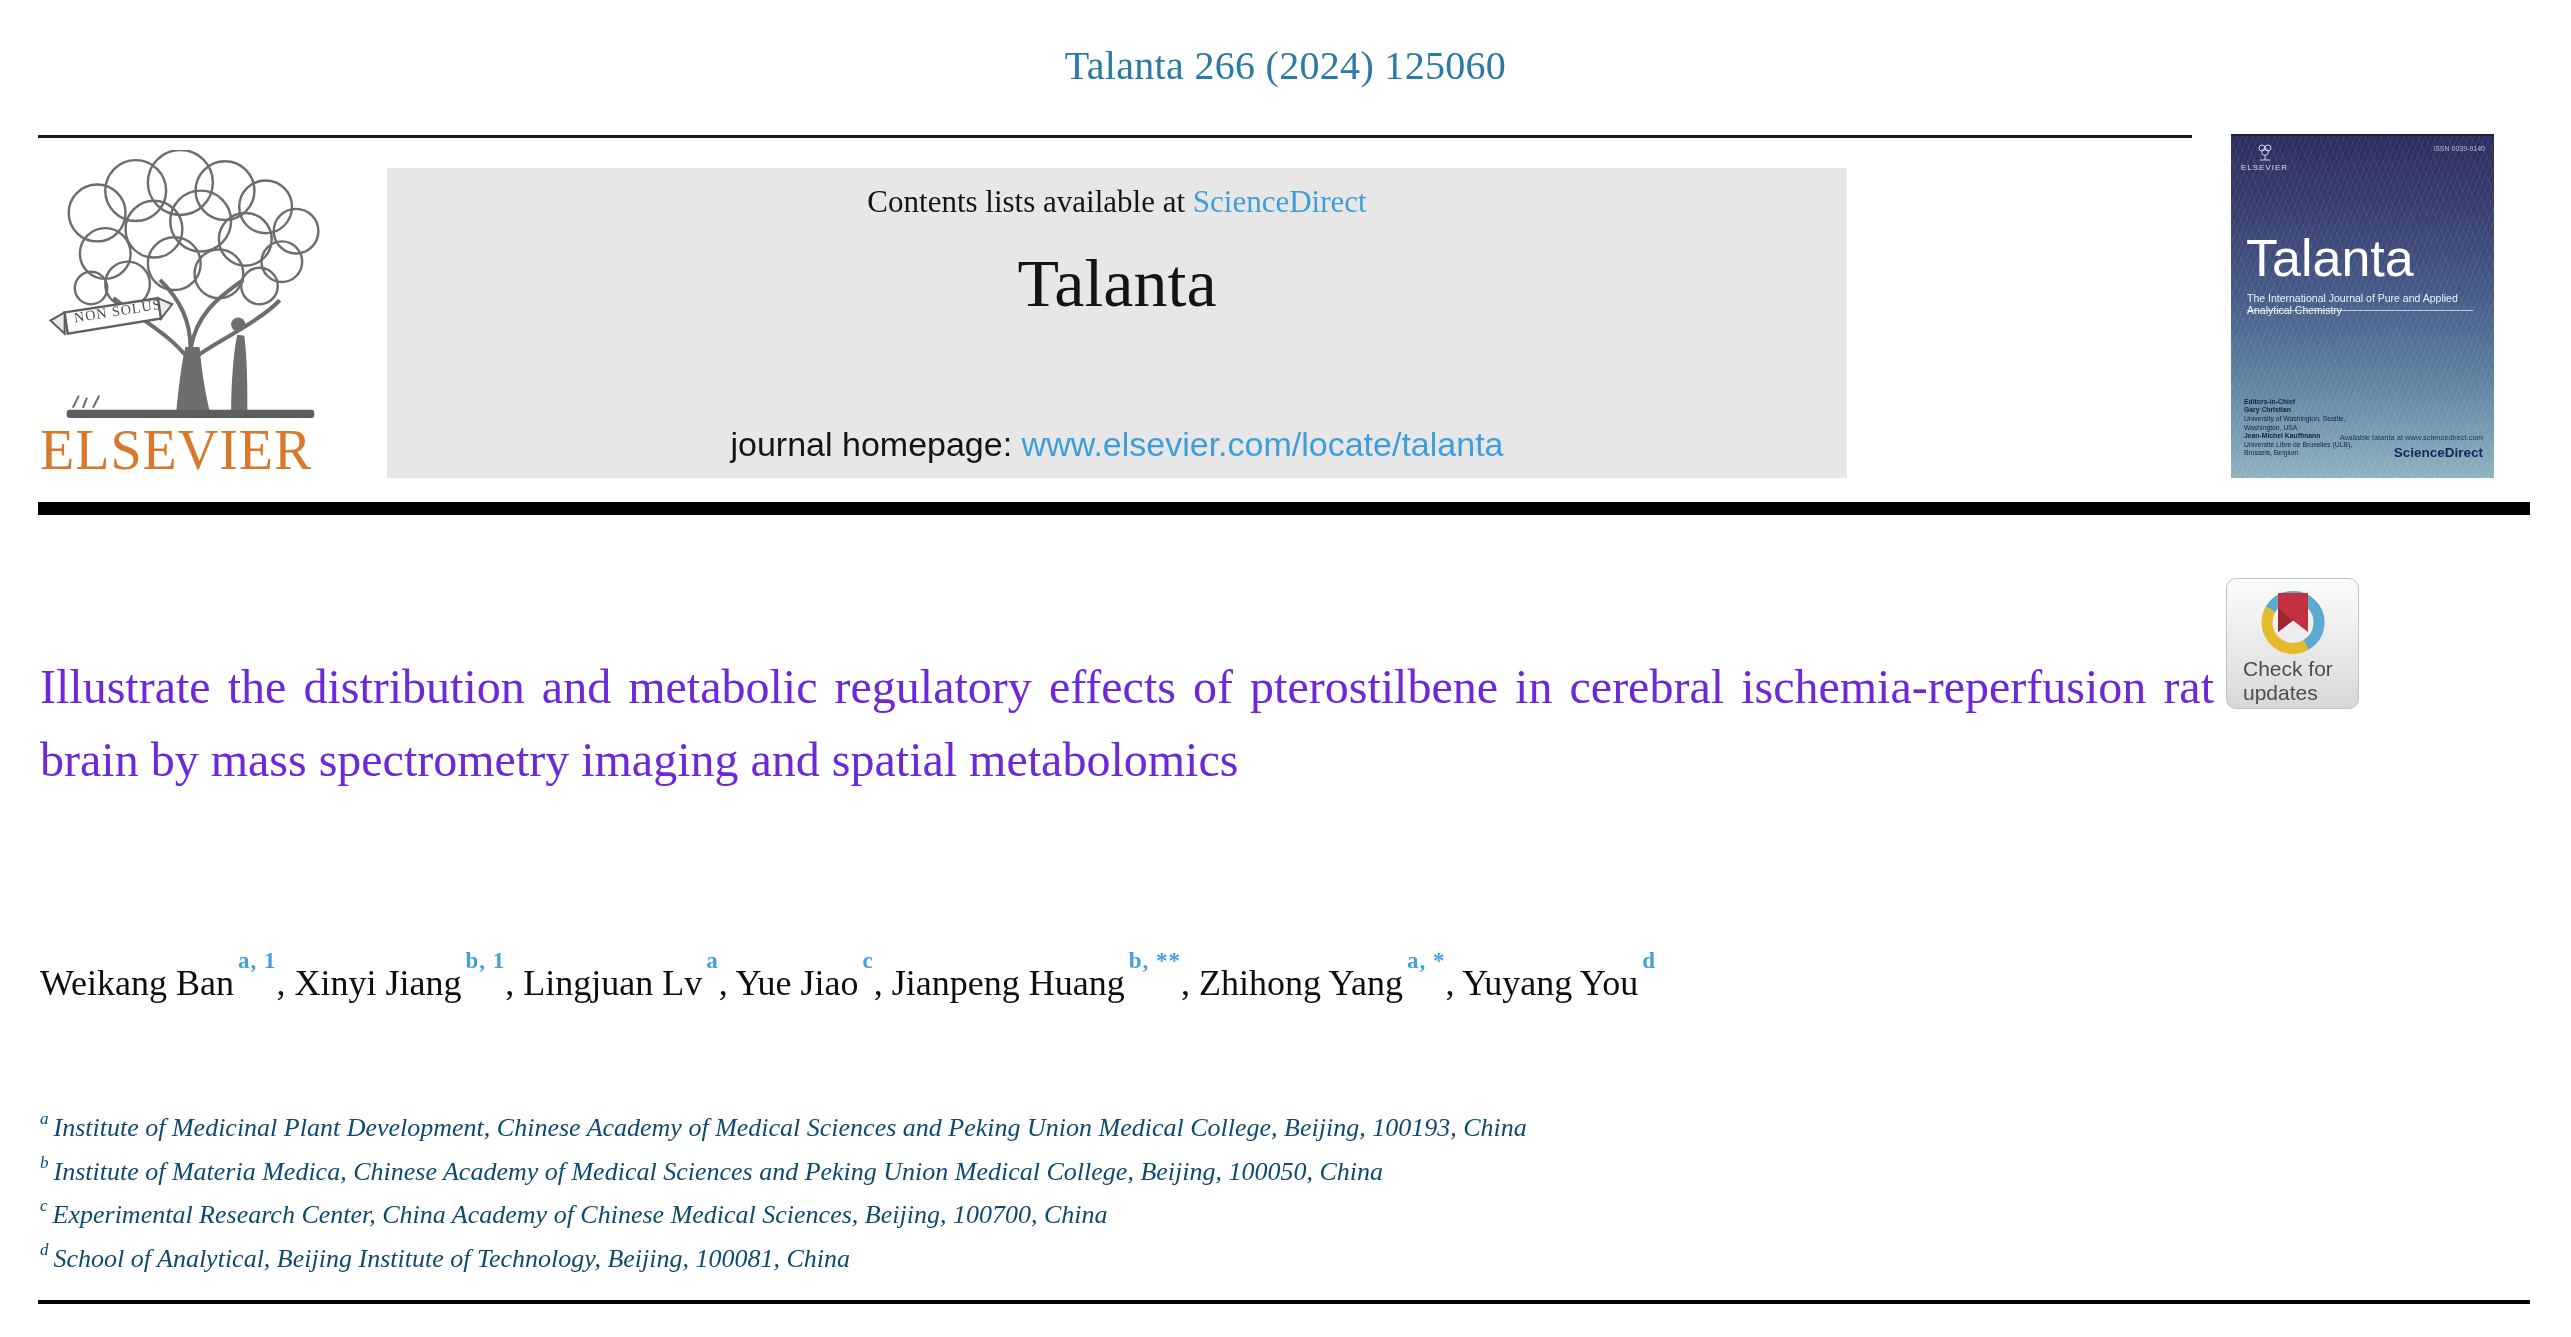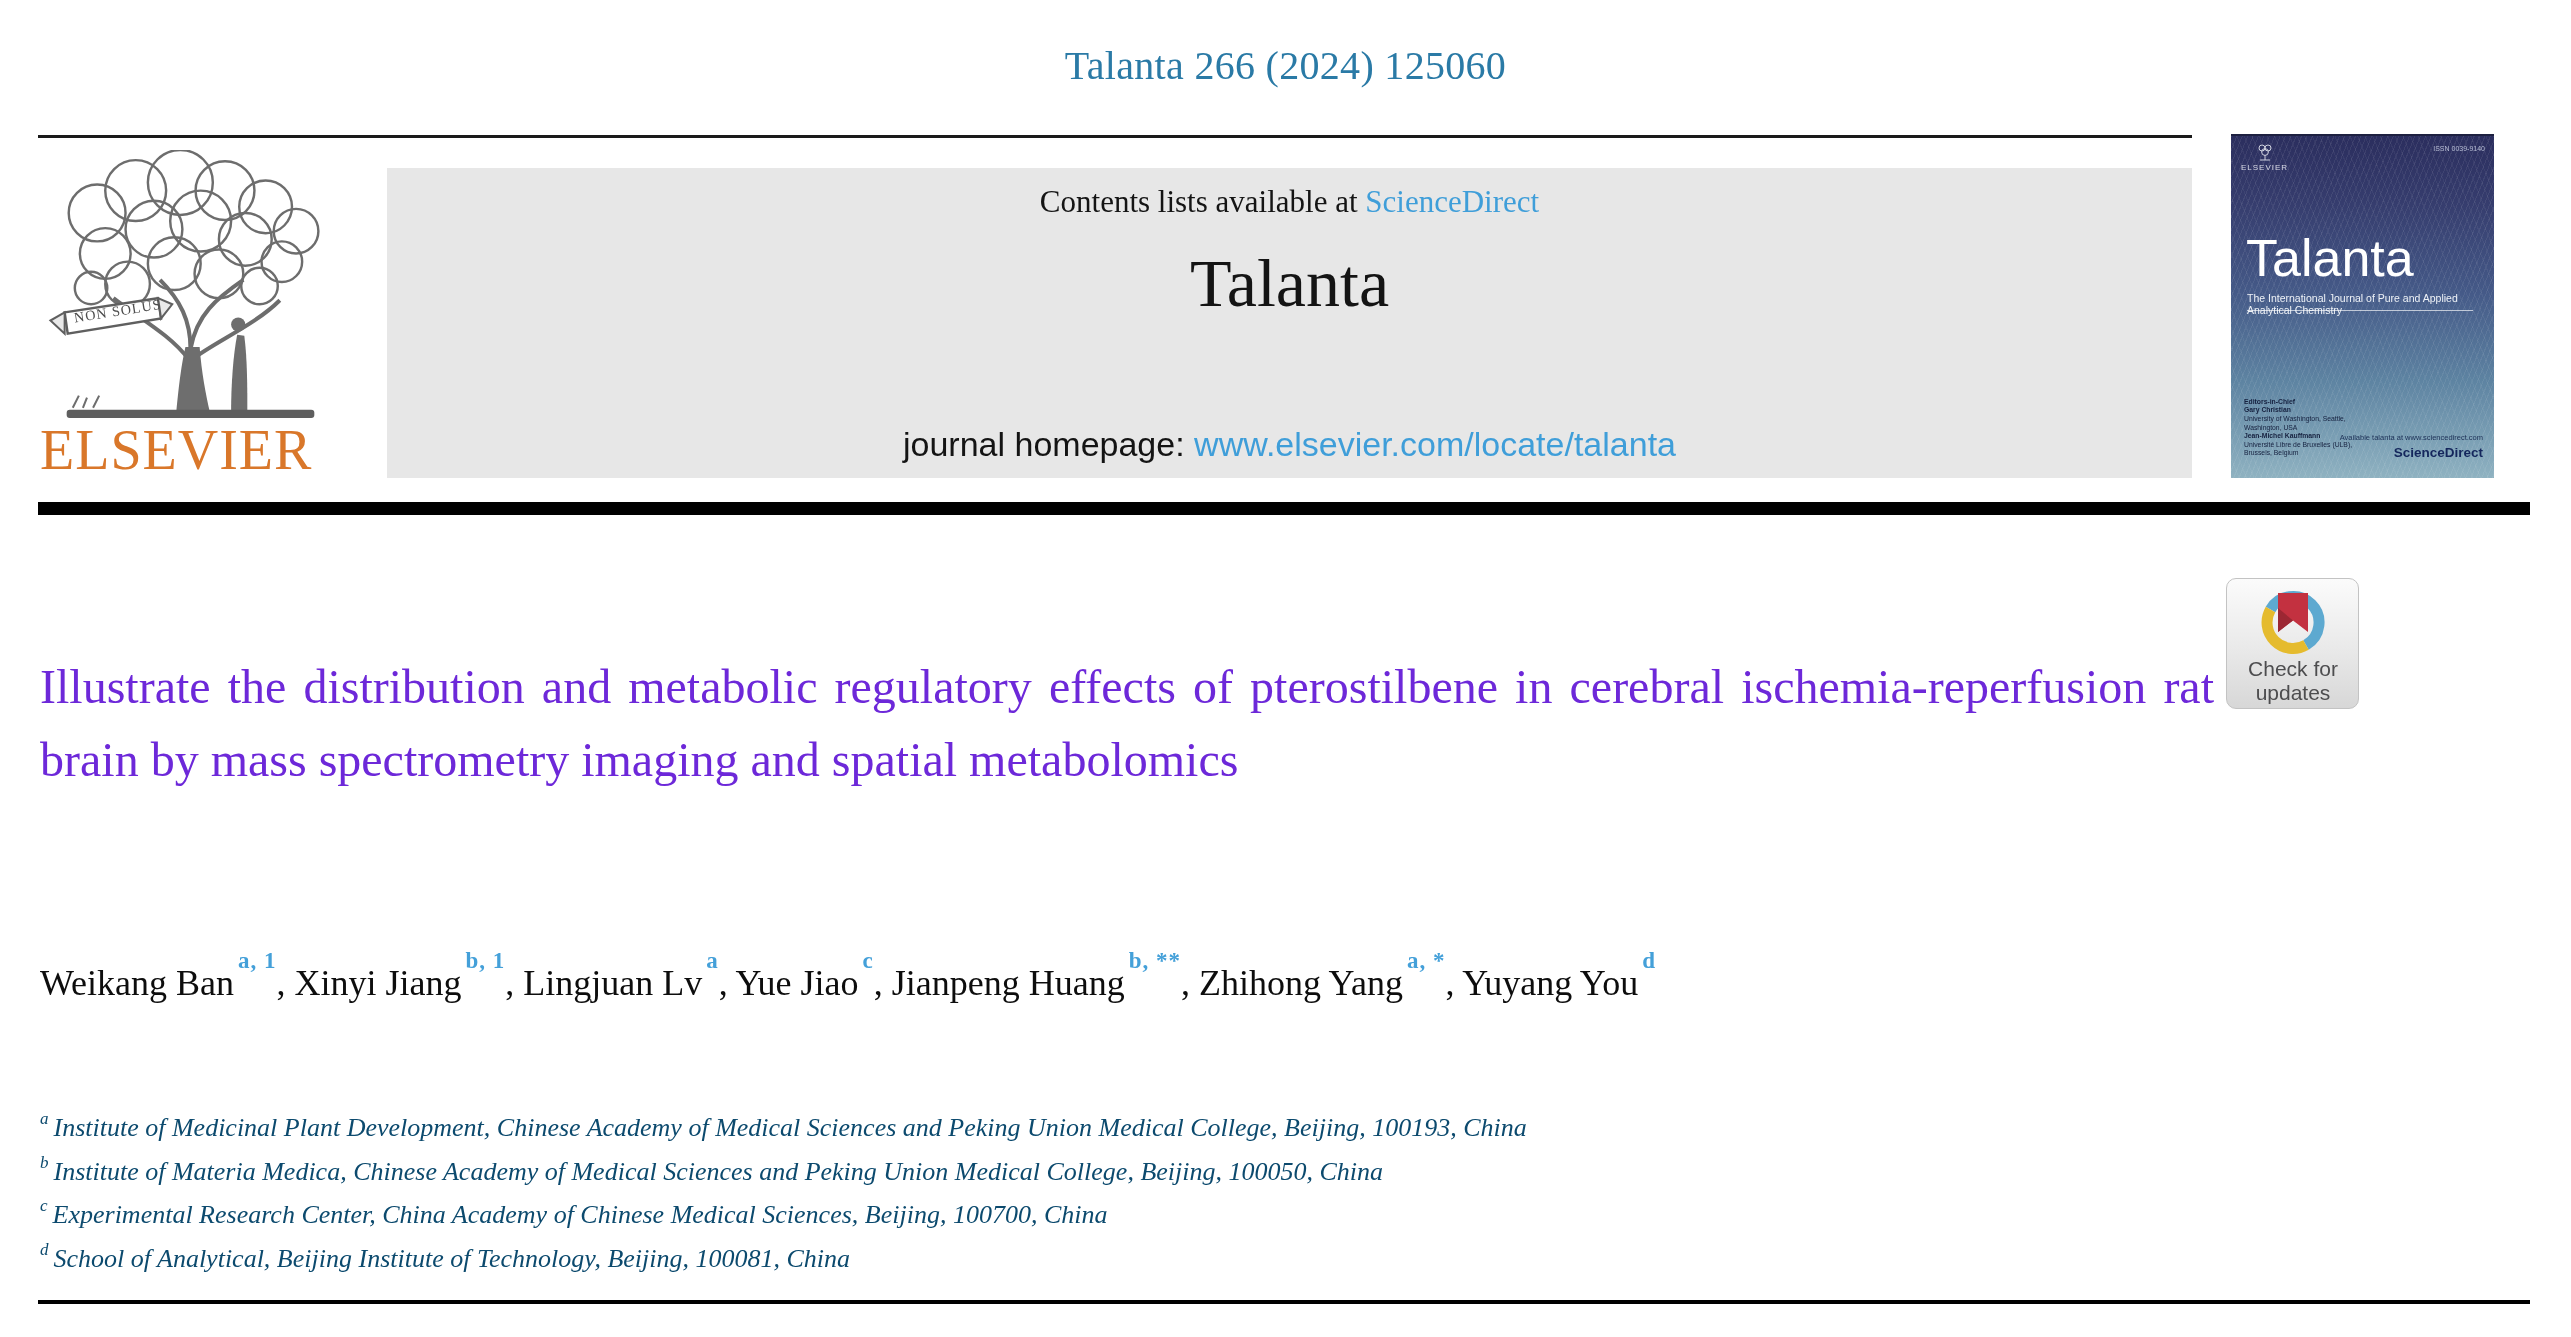--- a/index.html
+++ b/index.html
@@ -16,21 +16,21 @@
   .bottom-rule{position:absolute;left:38px;top:1300px;width:2492px;height:4px;background:#000;}
 
   
   .elsevier{position:absolute;left:38px;top:150px;width:320px;height:332px;}
   .elsevier svg{display:block;}
   .elsevier-name{position:absolute;left:2px;bottom:0;width:100%;
                  font-size:56px;letter-spacing:1px;color:var(--elsevier-orange);
                  font-family:"Liberation Serif",serif;}
 
   
-  .mast{position:absolute;left:387px;top:168px;width:1805px;height:310px;
+  .mast{position:absolute;left:387px;top:168px;width:1460px;height:310px;
         background:var(--masthead-gray);}
   .mast-contents{position:absolute;top:16px;left:0;width:100%;text-align:center;
                  font-size:31px;color:#141414;}
   .mast-contents .sd-link{color:var(--link-blue);}
   .mast-journal{position:absolute;top:76px;left:0;width:100%;text-align:center;
                 font-size:68px;color:#141414;}
   .mast-home{position:absolute;bottom:14px;left:0;width:100%;text-align:center;
              font-family:"Liberation Sans",sans-serif;font-size:34px;color:#141414;}
   .mast-home .url{color:var(--link-blue);}
 
@@ -52,21 +52,21 @@
   .cov-editors{position:absolute;left:13px;bottom:20px;width:120px;font-size:6.8px;line-height:8.6px;color:#16213f;}
   .cov-editors .b{font-weight:bold;}
   .cov-avail{position:absolute;right:11px;bottom:36px;font-size:7.5px;color:#1c2f55;}
   .cov-sd{position:absolute;right:11px;bottom:18px;font-size:13.5px;font-weight:bold;color:#14265c;}
 
   
   .badge{position:absolute;left:2226px;top:578px;width:133px;height:131px;
          background:linear-gradient(180deg,#fbfbfb 0%,#e9e9e9 55%,#d7d7d7 100%);
          border:1px solid #c3c3c3;border-radius:10px;box-sizing:border-box;cursor:pointer;}
   .badge svg{display:block;margin:0 auto;}
-  .badge-label{margin-top:-2px;text-align:center;font-family:"Liberation Sans",sans-serif;
+  .badge-label{margin-top:-2px;font-family:"Liberation Sans",sans-serif;
                font-size:21px;line-height:24px;color:#4d4d4f;width:100px;margin-left:16px;}
 
   
   .title{position:absolute;left:40px;top:650px;width:2174px;
          font-size:48px;line-height:73px;color:#6d28d9;text-align:justify;}
   .authors{position:absolute;left:40px;top:944px;width:2230px;
            font-size:36px;line-height:61px;color:#0d0d0d;}
   .authors .asup{color:var(--superscript-blue);font-size:23px;position:relative;top:-14px;
                  padding-left:4px;letter-spacing:1px;font-weight:bold;}
   .affils{position:absolute;left:40px;top:1102px;width:2230px;

